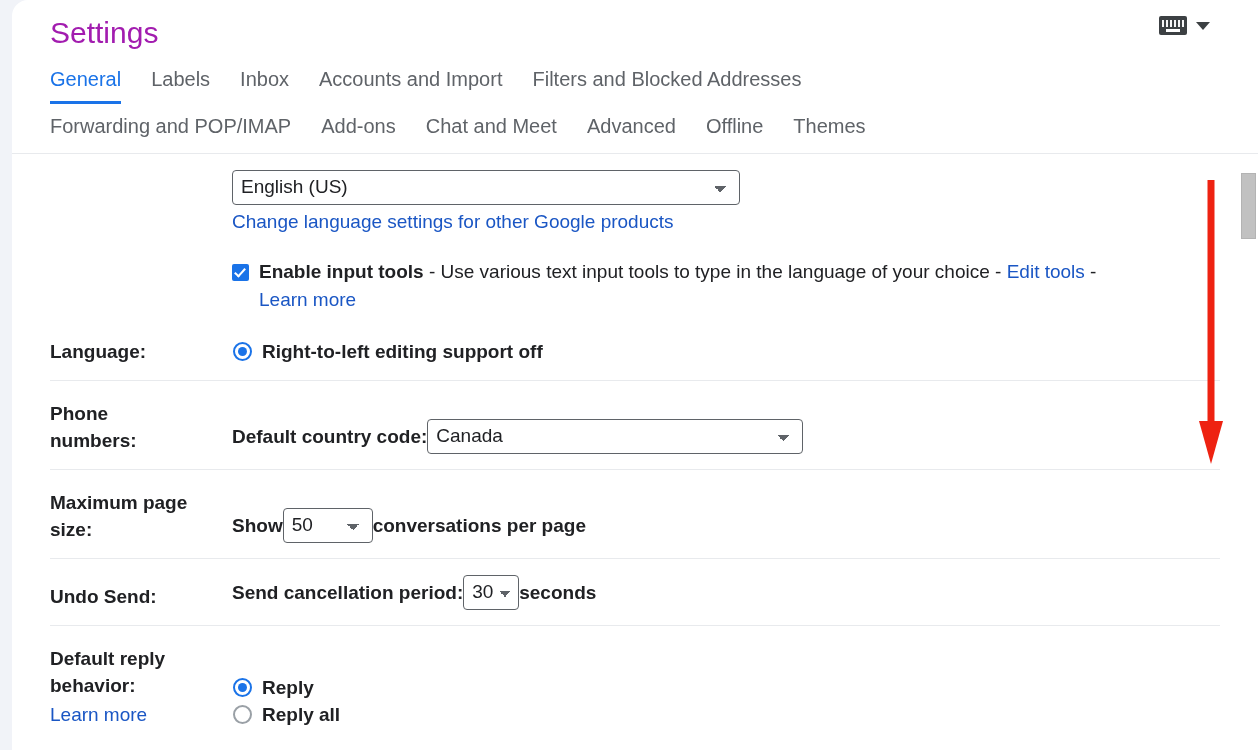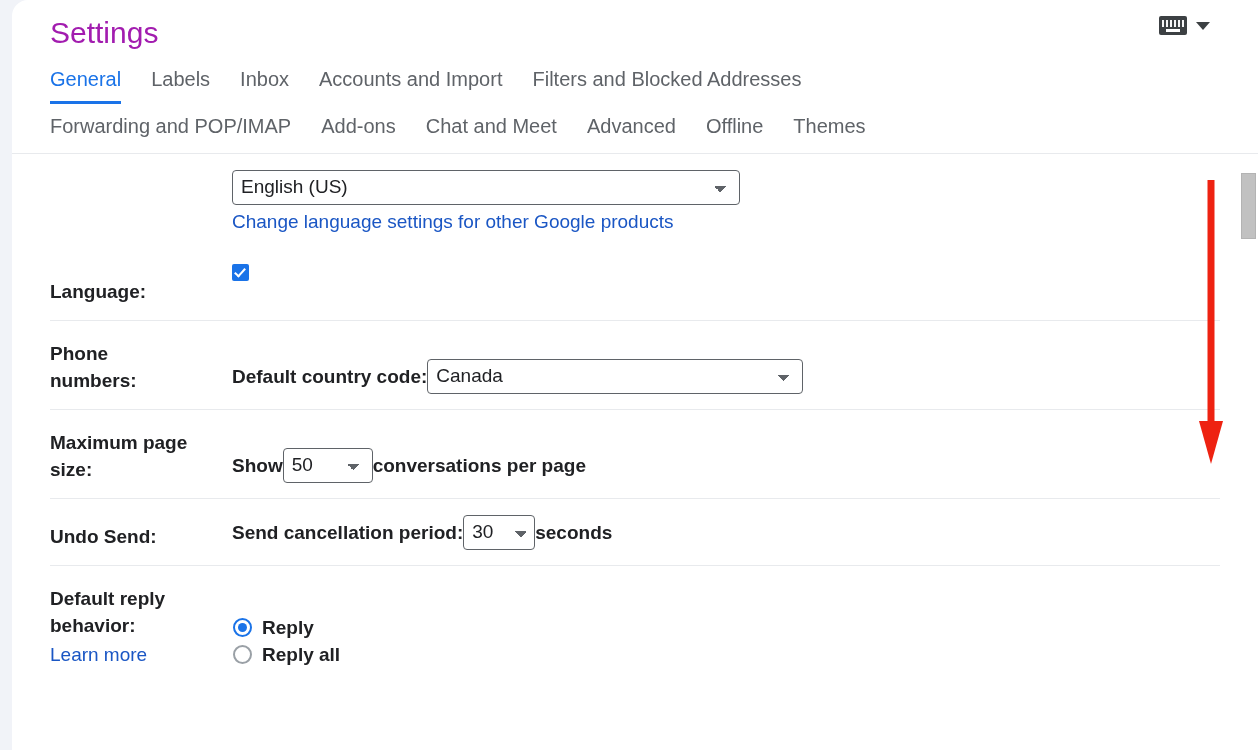--- a/index.html
+++ b/index.html
@@ -188,21 +188,21 @@
       calc(100% - 19px) calc(50% + 1px),
       calc(100% - 13px) calc(50% + 1px);
     background-size: 6px 6px, 6px 6px;
     background-repeat: no-repeat;
     cursor: pointer;
     line-height: 24px;
   }
   select.sel-lang { width: 508px; padding-right: 30px; }
   select.sel-country { width: 376px; padding-right: 30px; }
   select.sel-pagesize { width: 90px; padding-right: 30px; }
-  select.sel-undo { width: 72px; padding-right: 22px;
+  select.sel-undo { width: 56px; padding-right: 22px;
     background-position:
       calc(100% - 13px) calc(50% + 1px),
       calc(100% - 7px) calc(50% + 1px);
   }
 
   .lang-link-line { margin-top: 3px; font-size: 19px; }
 
   .chk-line {
     display: flex;
     align-items: flex-start;
@@ -322,23 +322,28 @@
               <option>English (US)</option>
             </select>
           </div>
 
           <div class="lang-link-line">
             <span class="link">Change language settings for other Google products</span>
           </div>
 
           <div class="chk-line">
             <span class="cbox"></span>
+            <span class="chk-text"><span class="bold">Enable input tools</span><span> - Use various text input tools to type in the language of your choice - </span><span class="link">Edit tools</span><span> - </span><span class="link">Learn more</span></span>
           </div>
 
           <div class="radio-group">
+            <div class="radio-line">
+              <span class="rad sel-on"></span>
+              <span class="radio-label">Right-to-left editing support off</span>
+            </div>
           </div>
 
         </div>
       </div>
 
       <div class="srow">
         <div class="slabel">
           <div>Phone</div>
           <div>numbers:</div>
         </div>

